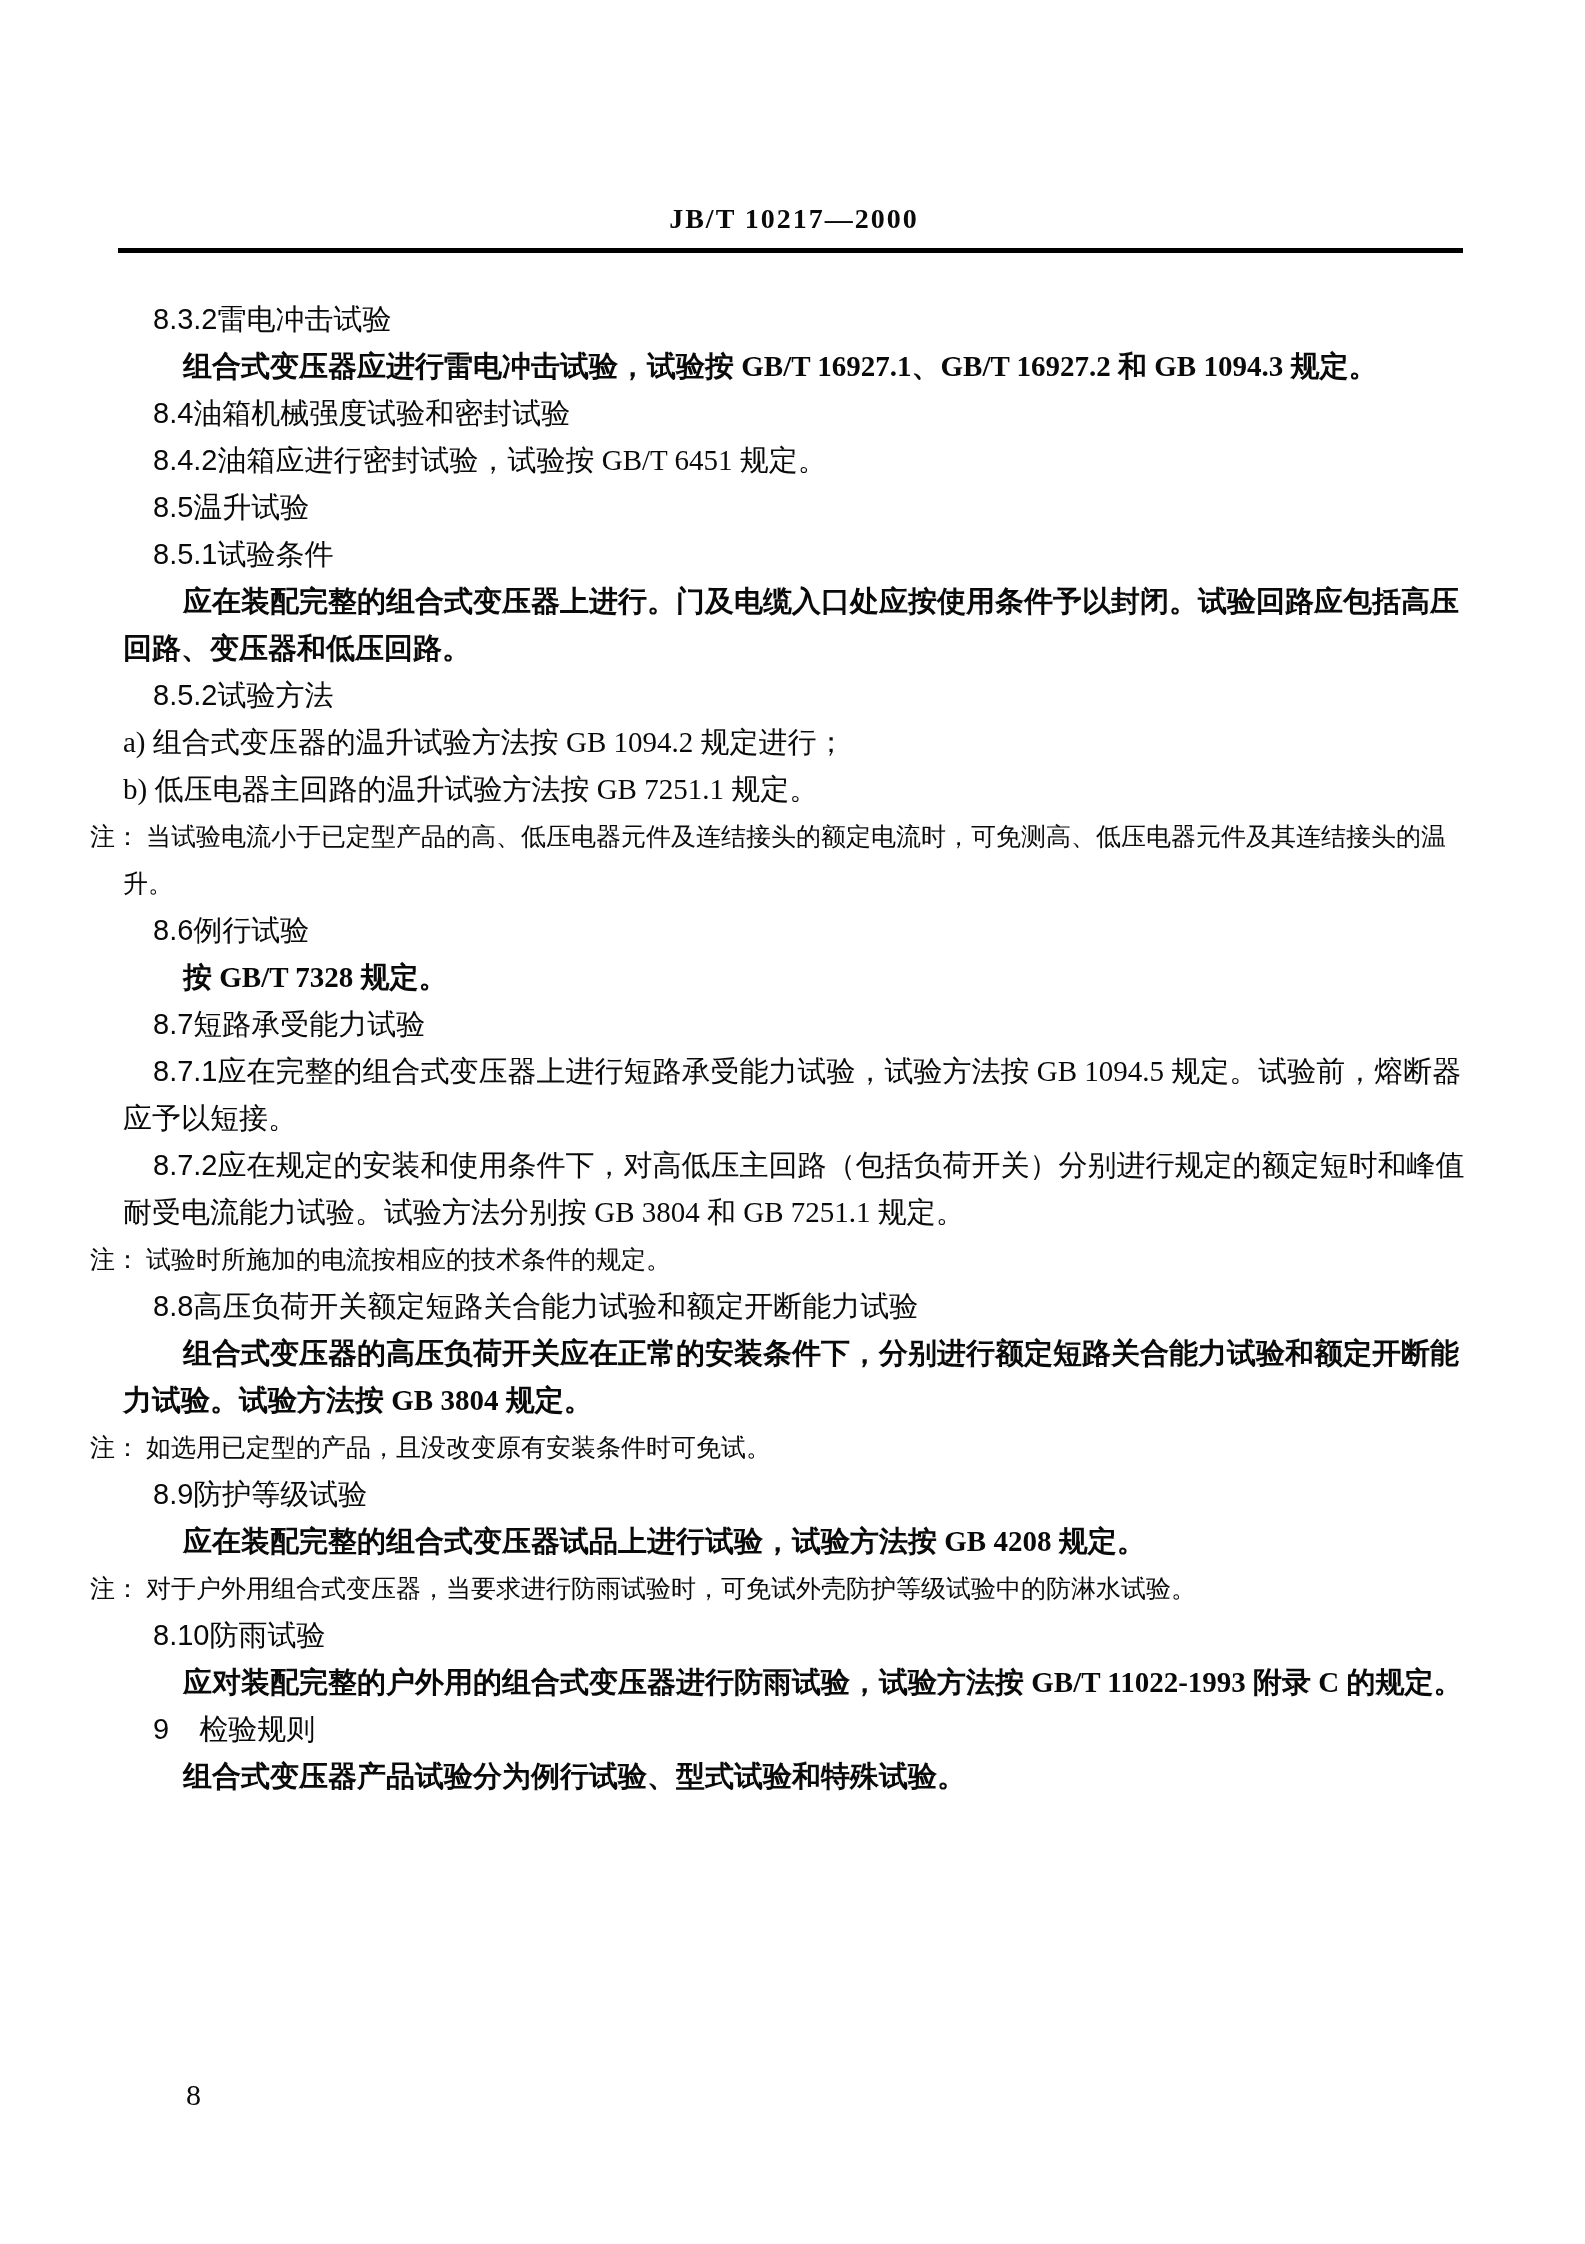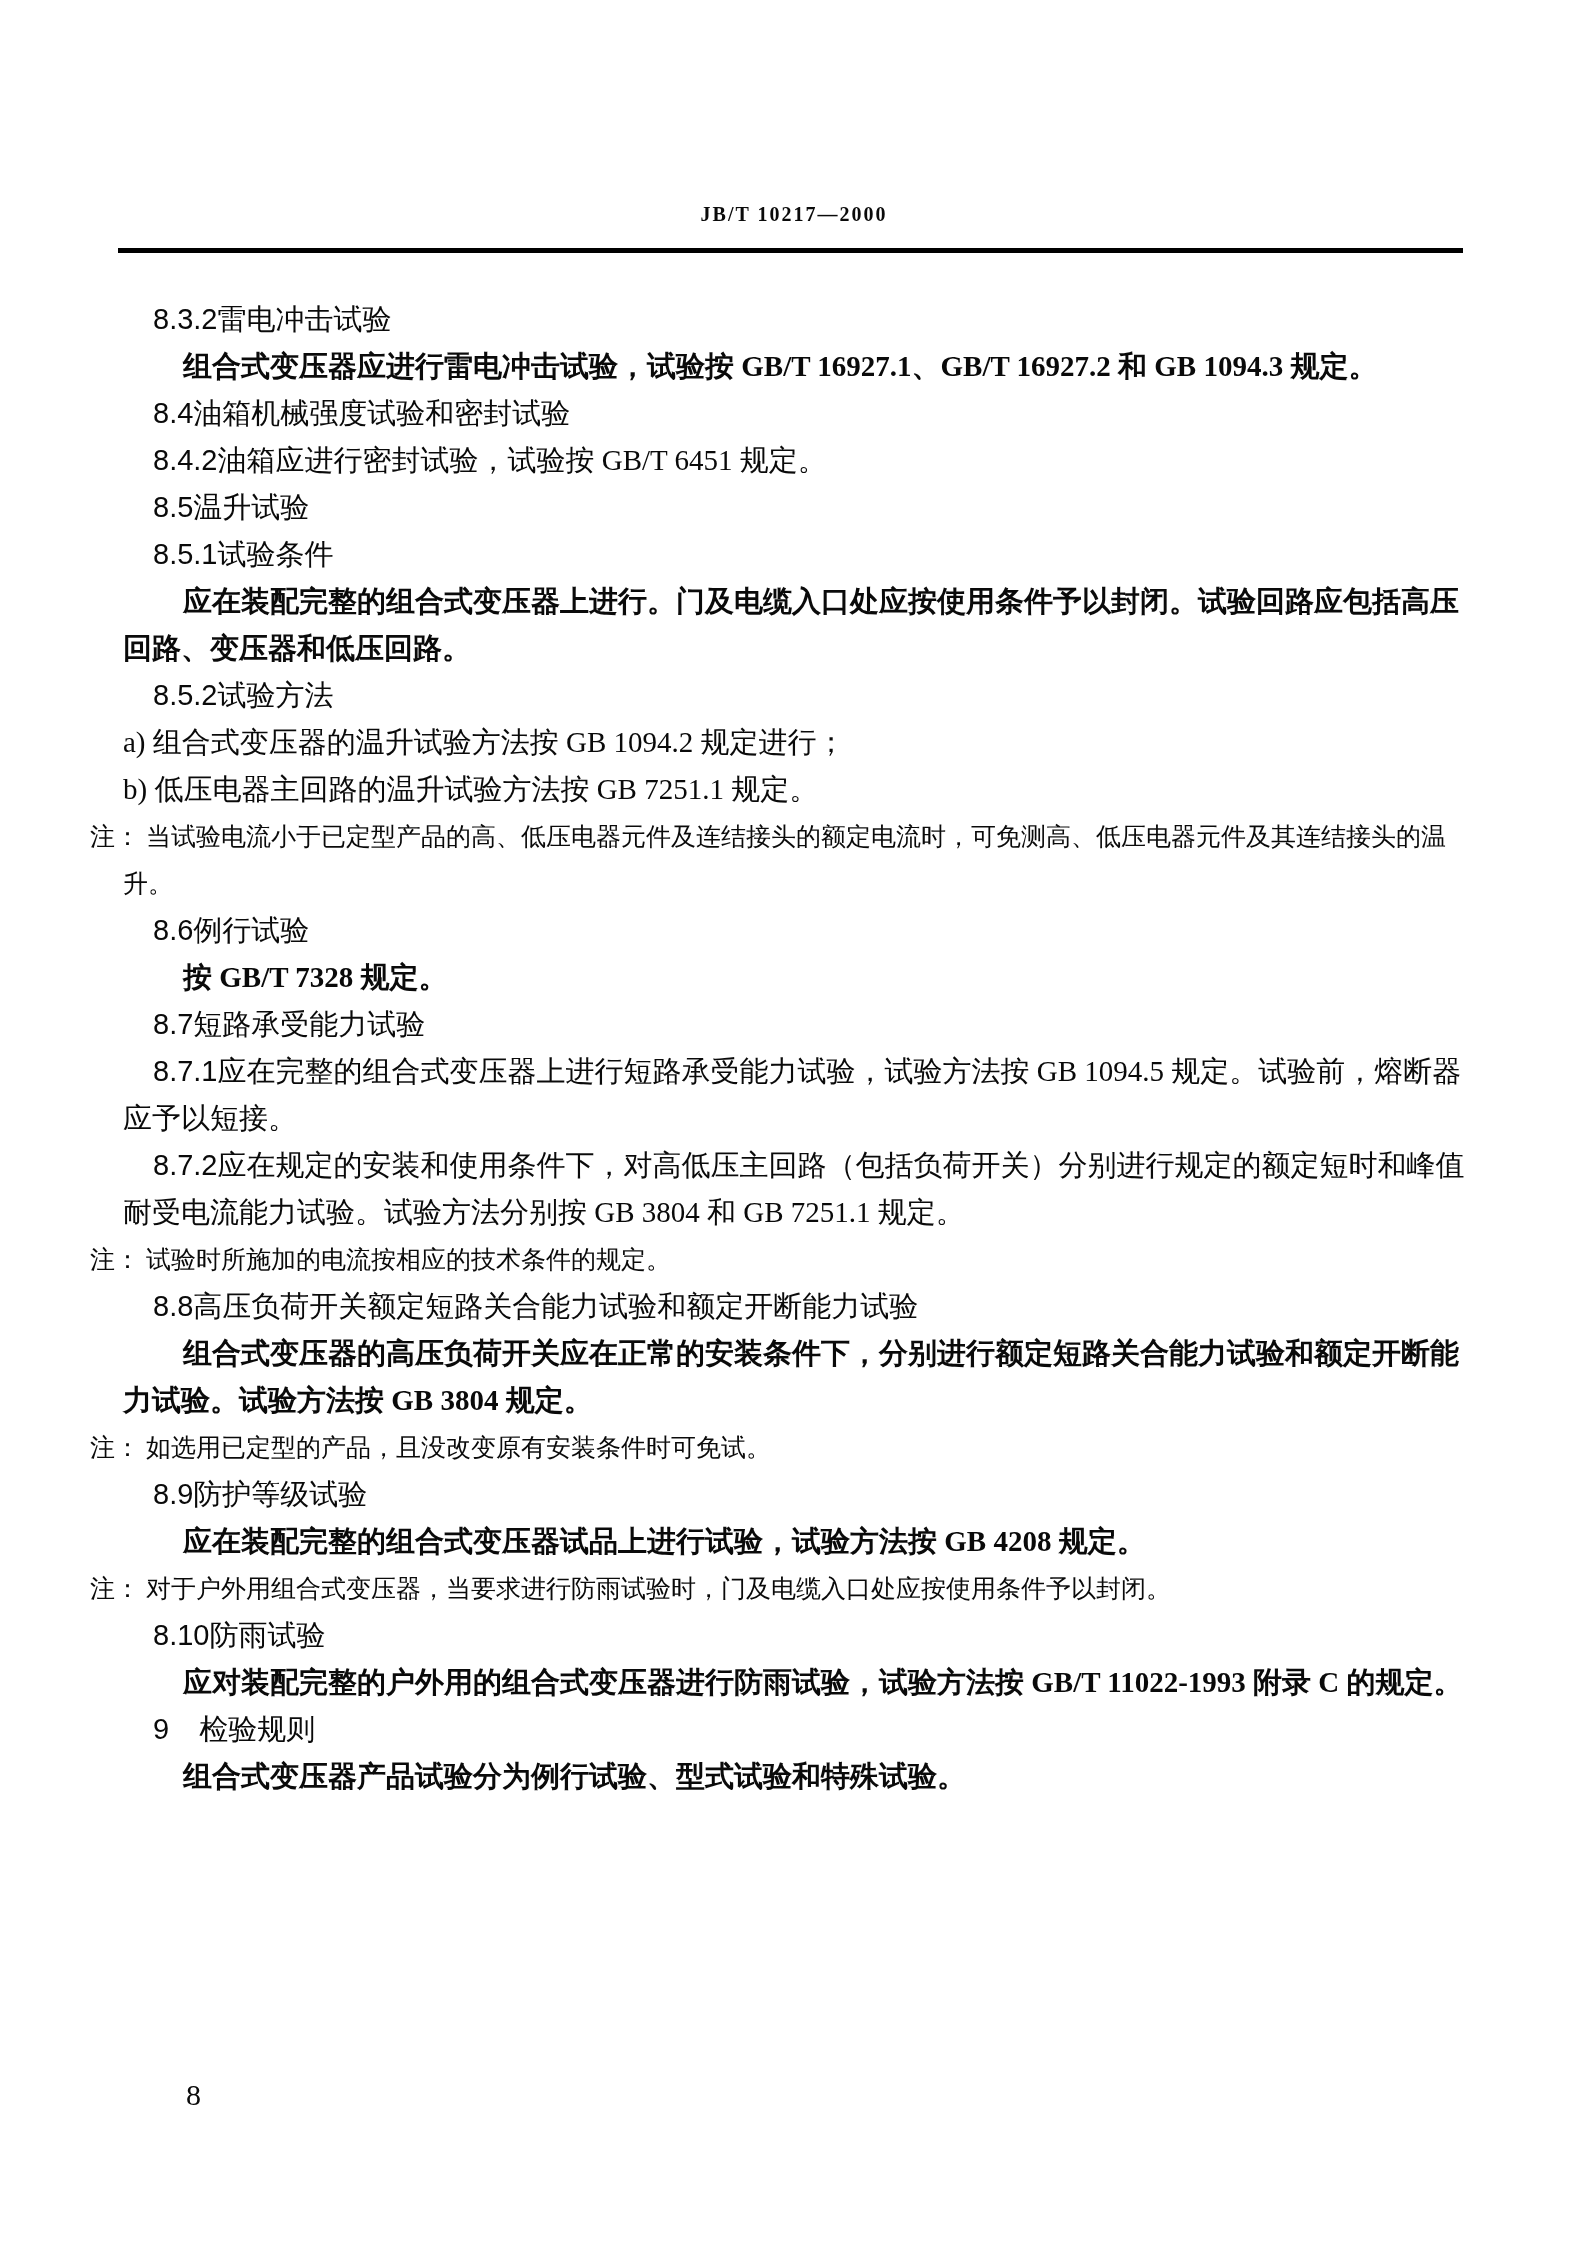--- a/index.html
+++ b/index.html
@@ -10,21 +10,21 @@
     font-family: "Liberation Serif", "DejaVu Serif", serif;
     position: relative;
     overflow: hidden;
   }
   .header-title {
     position: absolute;
     top: 203px; left: 123px; width: 1342px;
     text-align: center;
     font-family: "Liberation Serif", "DejaVu Serif", serif;
     font-weight: bold;
-    font-size: 20px;
+    font-size: 28px;
     letter-spacing: 2px;
   }
   .header-rule {
     position: absolute;
     top: 248px; left: 118px; width: 1345px; height: 5px;
     background: #000000;
   }
   .content {
     position: absolute;
     top: 296px; left: 123px; width: 1342px;
@@ -107,21 +107,21 @@
   <div class="clause-title"><span class="num">8.8</span><span>高压负荷开关额定短路关合能力试验和额定开断能力试验</span></div>
 
   <div class="para">组合式变压器的高压负荷开关应在正常的安装条件下，分别进行额定短路关合能力试验和额定开断能力试验。试验方法按 GB 3804 规定。</div>
 
   <div class="note"><span class="note-label">注：</span><span>如选用已定型的产品，且没改变原有安装条件时可免试。</span></div>
 
   <div class="clause-title"><span class="num">8.9</span><span>防护等级试验</span></div>
 
   <div class="para">应在装配完整的组合式变压器试品上进行试验，试验方法按 GB 4208 规定。</div>
 
-  <div class="note"><span class="note-label">注：</span><span>对于户外用组合式变压器，当要求进行防雨试验时，门及电缆入口处应按使用条件予以封闭。</span></div>
+  <div class="note"><span class="note-label">注：</span><span>对于户外用组合式变压器，当要求进行防雨试验时，可免试外壳防护等级试验中的防淋水试验。</span></div>
 
   <div class="clause-title"><span class="num">8.10</span><span>防雨试验</span></div>
 
   <div class="para">应对装配完整的户外用的组合式变压器进行防雨试验，试验方法按 GB/T 11022-1993 附录 C 的规定。</div>
 
   <div class="chapter"><span class="num">9</span><span>检验规则</span></div>
 
   <div class="para after-chapter">组合式变压器产品试验分为例行试验、型式试验和特殊试验。</div>
 
 

